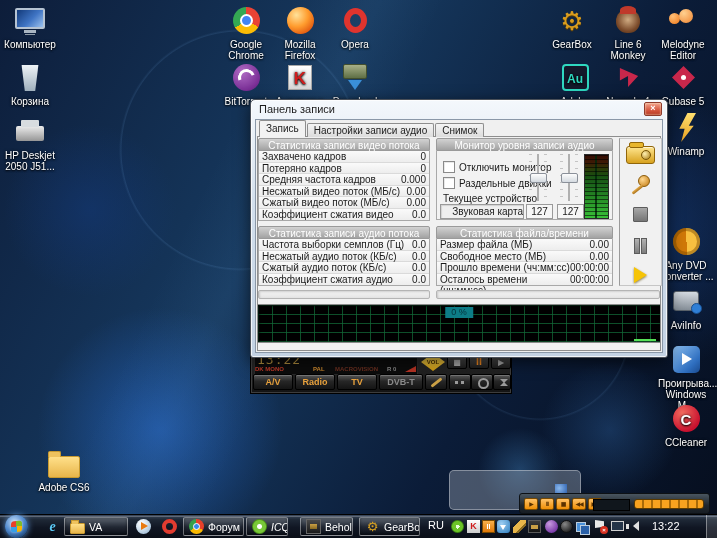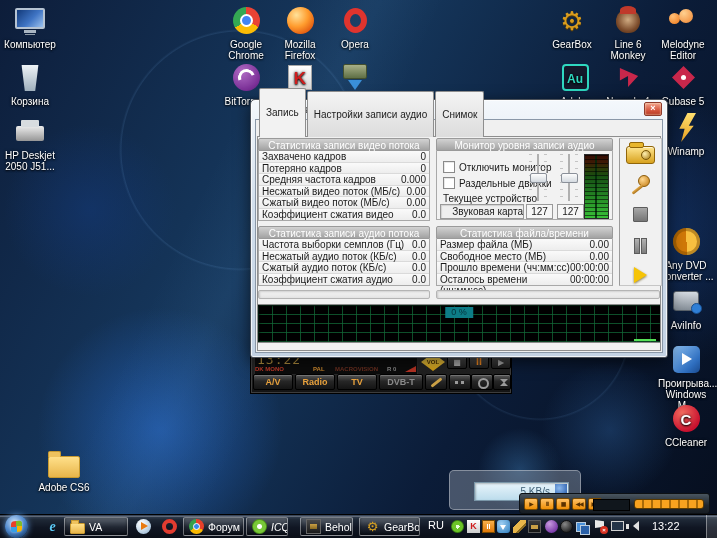--- a/index.html
+++ b/index.html
@@ -94,21 +94,21 @@
     box-shadow:0 4px 16px rgba(0,0,0,.6), inset 0 0 0 1px rgba(255,255,255,.75)}
   .titlebar{height:18px;display:flex;align-items:center;padding:0 5px 0 8px;font-size:11px;color:#1c1c1c}
   .titlebar .tt{flex:1}
   .closebtn{width:16px;height:12px;border-radius:2px;border:1px solid #8e3b2c;
     background:linear-gradient(#f2a48c,#d6573f 60%,#b53a24);color:#fff;font:bold 9px/11px "Liberation Sans",sans-serif;
     text-align:center;box-shadow:inset 0 0 2px #ffd;cursor:pointer}
   .client{position:absolute;left:4px;right:4px;top:19px;bottom:4px;background:#f0f0f0;
     border:1px solid #8a98a8;box-sizing:border-box}
   .tabstrip{position:absolute;left:3px;top:1px;height:16px;display:flex;gap:1px;z-index:2;align-items:flex-end}
   .tab{border:1px solid #8e8e8e;border-bottom:none;border-radius:2px 2px 0 0;
-    background:linear-gradient(#f4f4f4,#dcdcdc);padding:16px 6px;font-size:10px;height:13px;line-height:13px;color:#222;cursor:pointer}
+    background:linear-gradient(#f4f4f4,#dcdcdc);padding:0 6px;font-size:10px;height:13px;line-height:13px;color:#222;cursor:pointer}
   .tab.active{background:#f2f2f2;height:16px;line-height:16px}
   .tabpanel{position:absolute;left:1px;right:1px;top:16px;bottom:1px;border:1px solid #8e8e8e;background:#f1f1f1}
   .sgroup{position:absolute;font-size:10px;color:#1a1a1a}
   .sg-header{height:13px;background:linear-gradient(#d2d2d2,#a2a2a2);color:#fff;text-align:center;
     line-height:13px;border:1px solid #9a9a9a;border-radius:2px 2px 0 0;box-sizing:border-box;font-size:10px}
   .sg-table{border:1px solid #a8a8a8;border-top:none;background:#f4f4f4}
   .sg-row{display:flex;justify-content:space-between;height:11.5px;line-height:11.5px;padding:0 3px;
     background:linear-gradient(#fafafa,#ededed);border-bottom:1px solid #dadada;box-sizing:border-box}
   .sg-row:last-child{border-bottom:none}
   .sg-val{text-align:right}
@@ -526,21 +526,20 @@
       <div class="pbar" style="left:180px;right:2px"></div>
 
       <div class="gridpanel">
         <span class="pctbadge">0 %</span>
         <i class="gridmark"></i>
       </div>
     </div>
   </div>
 
   <div class="gadget">
-    <div class="gadget-lcd">5 KB/s</div>
     <i class="gadget-shield"></i>
   </div>
 
   <div class="mplayer">
     <span id="mp-buttons"><div class="mpbtn" style="left: 4px;">▶</div><div class="mpbtn" style="left: 20px;">II</div><div class="mpbtn" style="left: 36px;">■</div><div class="mpbtn" style="left: 52px;">◀◀</div><div class="mpbtn" style="left: 68px;">▶▶</div></span>
     <div class="mp-lcd"></div>
     <div class="mp-progress"></div>
   </div>
 
   <div class="taskbar">

